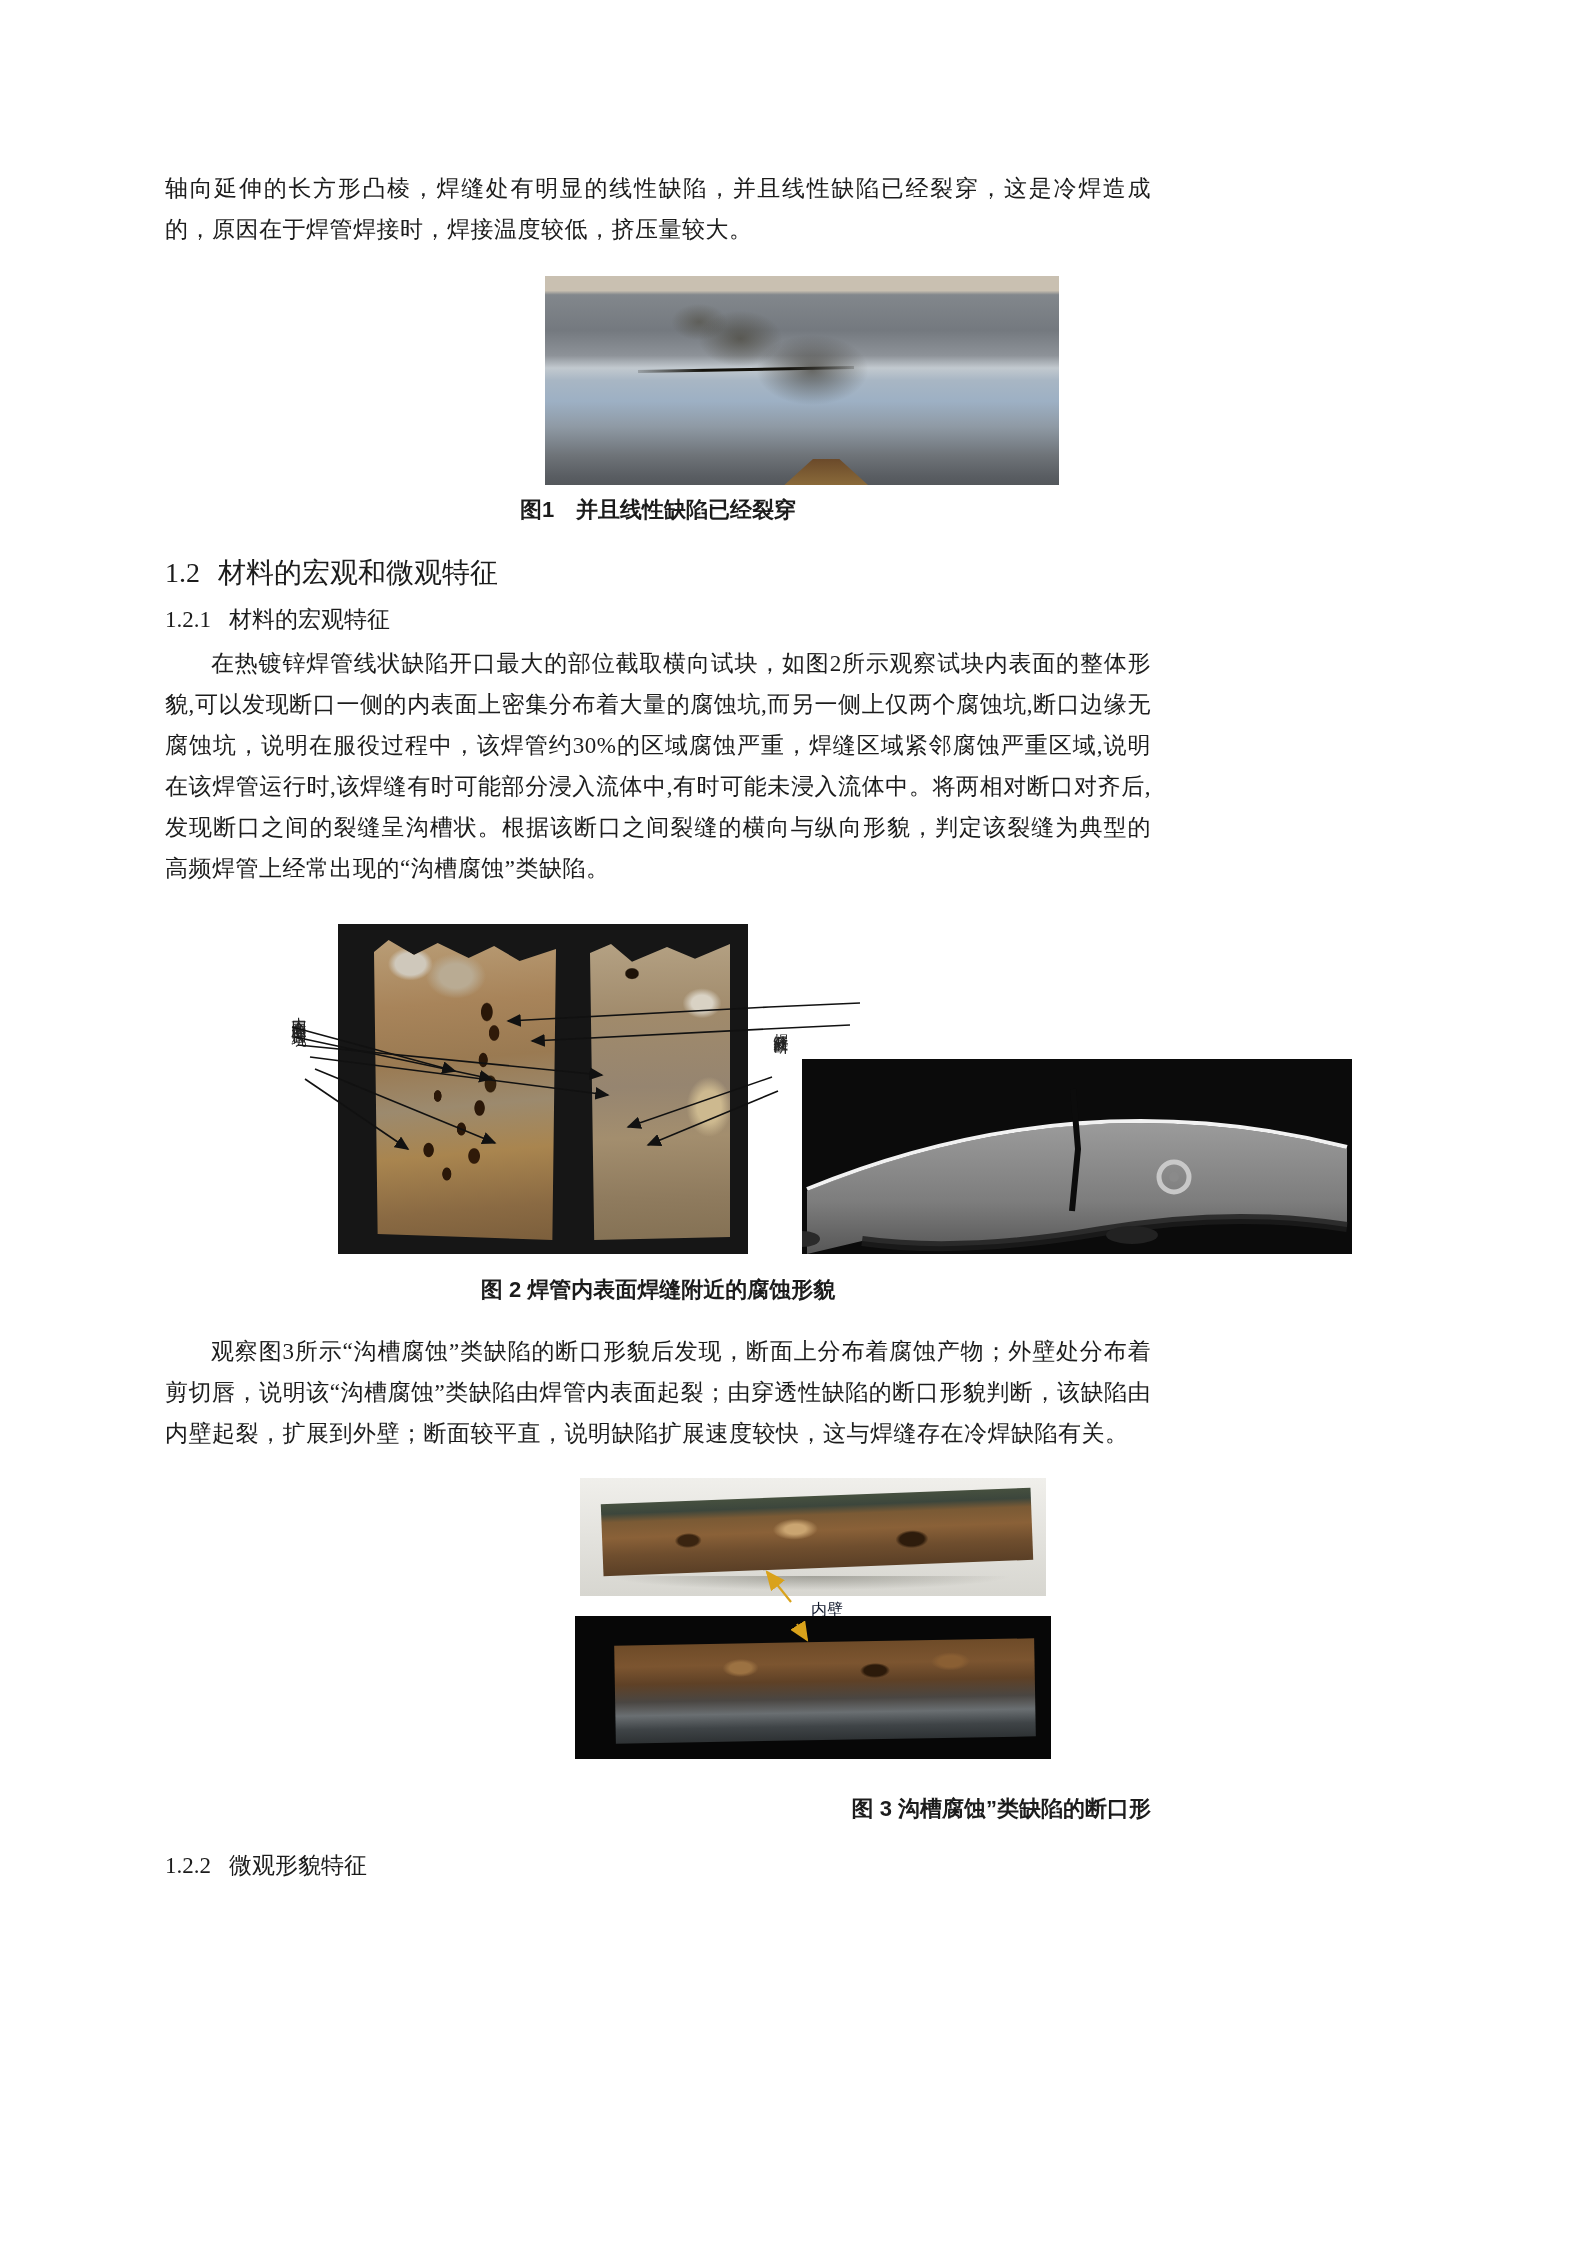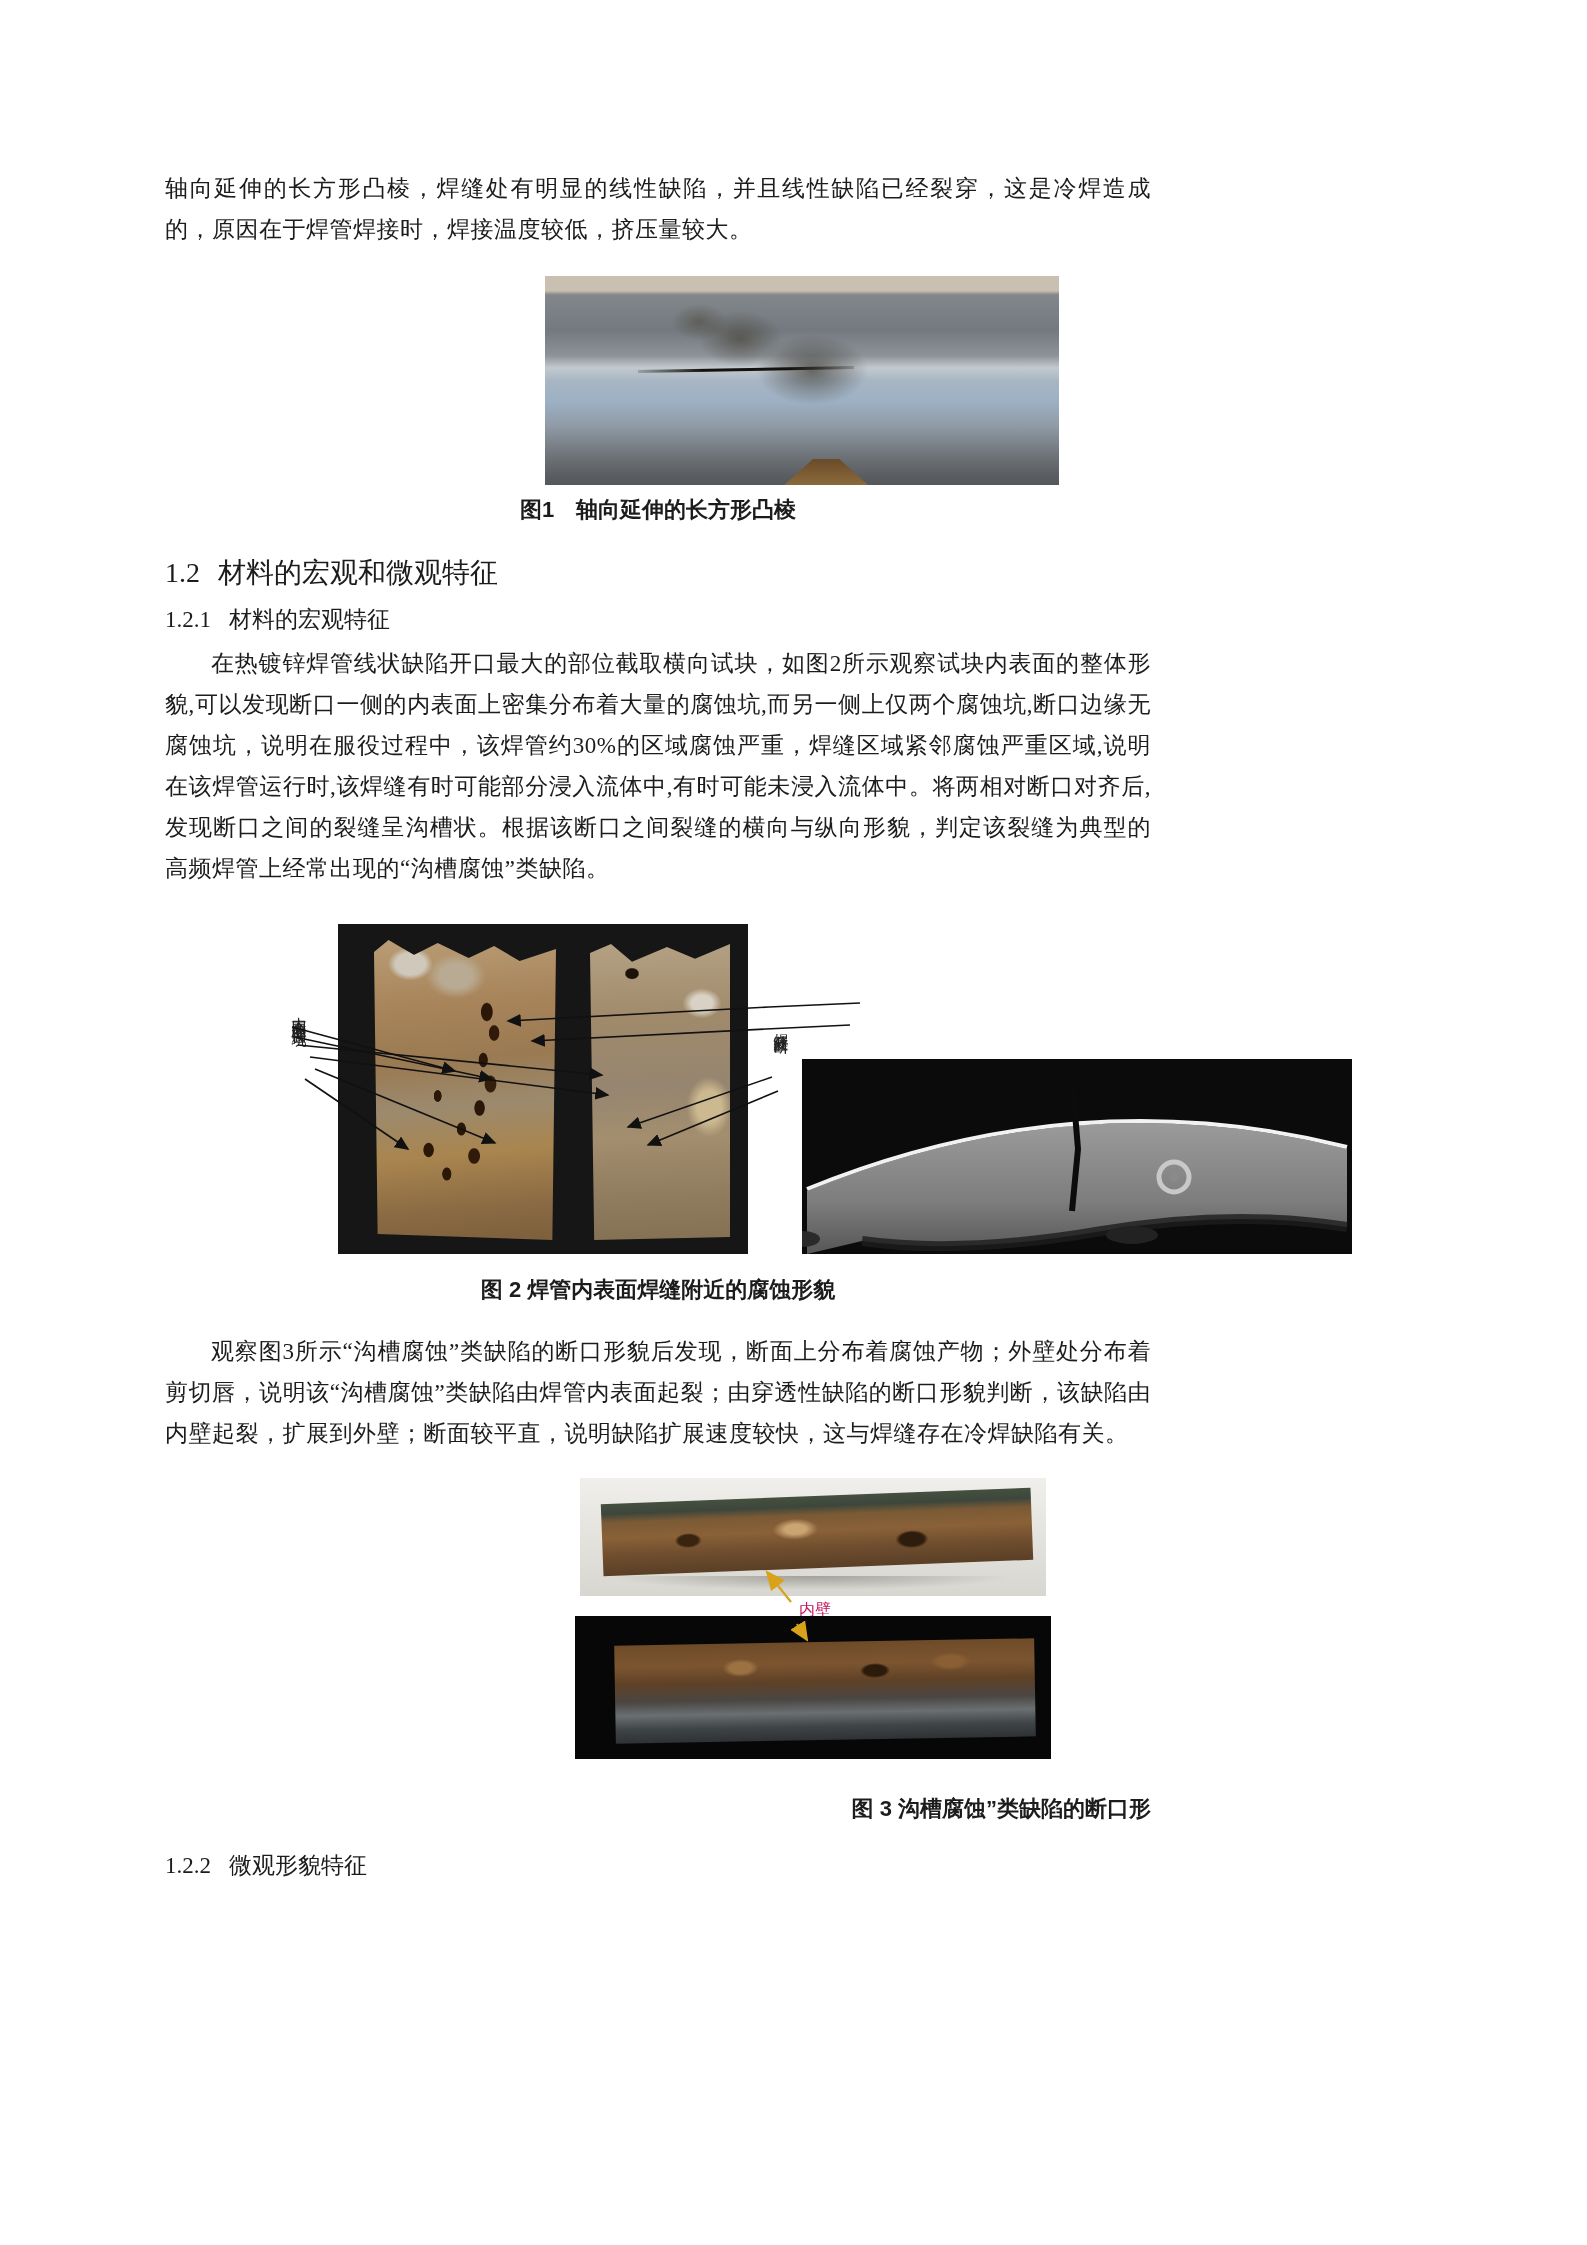--- a/index.html
+++ b/index.html
@@ -158,41 +158,41 @@
   .fig3-bottom .bar{
     position:absolute;left:40px;top:26px;width:420px;height:98px;
     transform:rotate(-1deg);
     background:
       radial-gradient(24px 12px at 30% 25%, #9c7242 45%, rgba(156,114,66,0) 75%),
       radial-gradient(20px 10px at 62% 30%, #2c1a0a 55%, rgba(44,26,10,0) 75%),
       radial-gradient(26px 12px at 80% 22%, #8a5f33 45%, rgba(138,95,51,0) 75%),
       linear-gradient(180deg,#6e4b28 0%,#7c5530 22%,#5f4126 40%,#4a4642 58%,#6a6f72 72%,#3f4447 86%,#2e3234 100%);
   }
   .fig3-label{
-    position:absolute;left:224px;top:124px;width:60px;
-    font-size:16px;color:#be185d;text-align:left;
+    position:absolute;left:208px;top:124px;width:60px;
+    font-size:16px;color:#0f172a;text-align:right;
   }
   .fig3-arrows{ position:absolute;left:0;top:0;width:476px;height:288px;pointer-events:none; }
   
   .mt8{margin-top:8px;} .mt10{margin-top:26px;} .mt16{margin-top:16px;} .mt30{margin-top:30px;text-align:right;}
 </style>
 </head>
 <body>
 
 <div class="page">
 
   <p class="para">轴向延伸的长方形凸棱，焊缝处有明显的线性缺陷，并且线性缺陷已经裂穿，这是冷焊造成的，原因在于焊管焊接时，焊接温度较低，挤压量较大。</p>
 
   <div class="fig1-wrap">
     <div class="fig1-photo">
       <div class="crack"></div>
       <div class="stand"></div>
     </div>
   </div>
-  <p class="caption fig-caption-row">图1　轴向延伸的长方形凸棱</p>
+  <p class="caption fig-caption-row">图1　并且线性缺陷已经裂穿</p>
 
   <h2 class="h-main"><span class="num">1.2</span><span>材料的宏观和微观特征</span></h2>
   <h3 class="h-sub"><span class="num">1.2.1</span><span>材料的宏观特征</span></h3>
 
   <p class="para indent mt8">在热镀锌焊管线状缺陷开口最大的部位截取横向试块，如图2所示观察试块内表面的整体形貌,可以发现断口一侧的内表面上密集分布着大量的腐蚀坑,而另一侧上仅两个腐蚀坑,断口边缘无腐蚀坑，说明在服役过程中，该焊管约30%的区域腐蚀严重，焊缝区域紧邻腐蚀严重区域,说明在该焊管运行时,该焊缝有时可能部分浸入流体中,有时可能未浸入流体中。将两相对断口对齐后,发现断口之间的裂缝呈沟槽状。根据该断口之间裂缝的横向与纵向形貌，判定该裂缝为典型的高频焊管上经常出现的“沟槽腐蚀”类缺陷。</p>
 
   <div class="fig2-wrap">
     <div class="v-label fig2-label-left">内表面上的腐蚀坑</div>
     <div class="fig2-photo-left">
       <div class="spec spec-a"></div>

